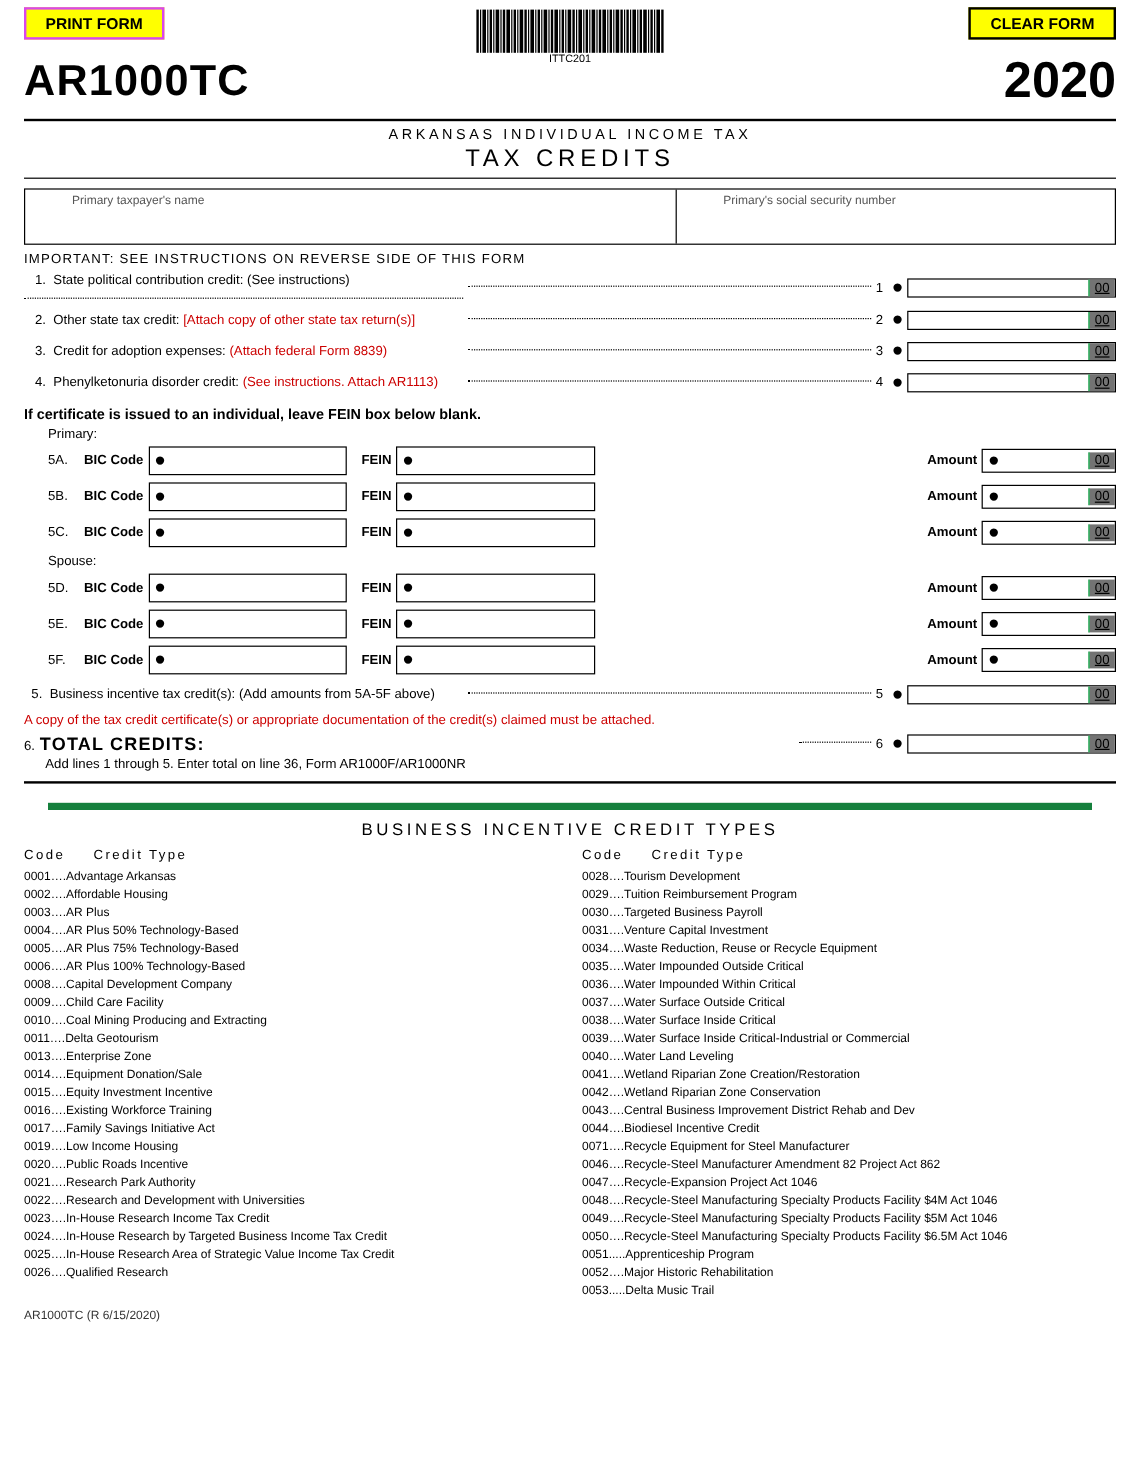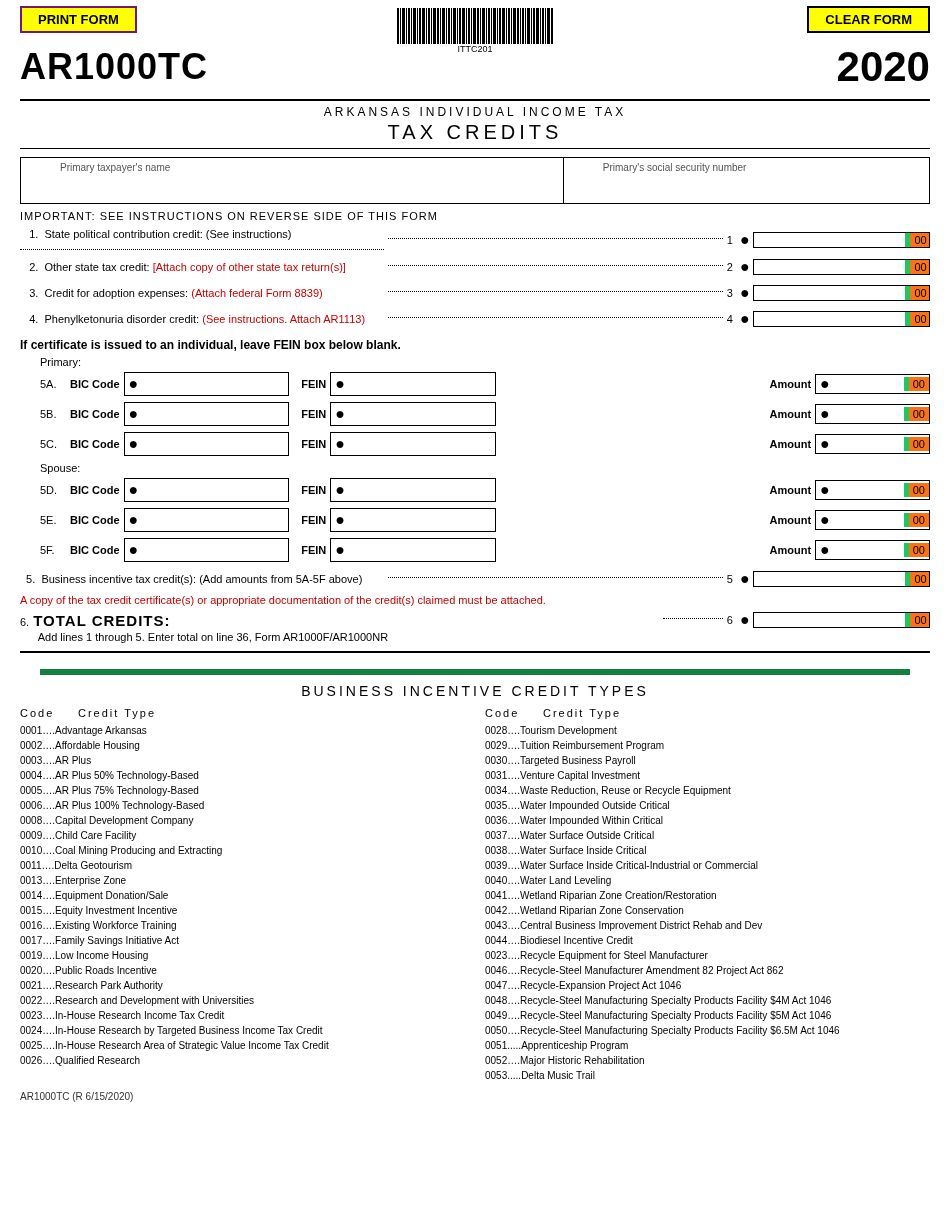--- a/index.html
+++ b/index.html
@@ -17,21 +17,21 @@
     .top-bar {
       display: flex;
       justify-content: space-between;
       align-items: center;
       padding: 6px 20px;
       background: #fff;
       border-bottom: none;
     }
     .btn-print {
       background: #ffff00;
-      border: 2px solid #701a75;
+      border: 2px solid #d946ef;
       font-weight: bold;
       font-size: 13px;
       padding: 4px 16px;
       cursor: pointer;
     }
     .btn-clear {
       background: #ffff00;
       border: 2px solid #000;
       font-weight: bold;
       font-size: 13px;
@@ -145,26 +145,27 @@
     }
     .amount-input {
       border: none;
       outline: none;
       width: 60px;
       font-size: 11px;
       padding: 1px 4px;
       background: transparent;
     }
     .cents-box {
-      border-left: 5px solid #22c55e;
+      border-left: 1px solid #22c55e;
       padding: 1px 4px;
       font-size: 11px;
       min-width: 22px;
       text-align: center;
-      background: #f97316;
+      background: #737373;
+      text-decoration: underline;
     }
 
     
     .cert-note {
       margin: 8px 20px 4px 20px;
       font-size: 12px;
       font-weight: bold;
     }
 
     
@@ -707,21 +708,21 @@
         <div class="credit-item">0035….Water Impounded Outside Critical</div>
         <div class="credit-item">0036….Water Impounded Within Critical</div>
         <div class="credit-item">0037….Water Surface Outside Critical</div>
         <div class="credit-item">0038….Water Surface Inside Critical</div>
         <div class="credit-item">0039….Water Surface Inside Critical-Industrial or Commercial</div>
         <div class="credit-item">0040….Water Land Leveling</div>
         <div class="credit-item">0041….Wetland Riparian Zone Creation/Restoration</div>
         <div class="credit-item">0042….Wetland Riparian Zone Conservation</div>
         <div class="credit-item">0043….Central Business Improvement District Rehab and Dev</div>
         <div class="credit-item">0044….Biodiesel Incentive Credit</div>
-        <div class="credit-item">0023….Recycle Equipment for Steel Manufacturer</div>
+        <div class="credit-item">0071….Recycle Equipment for Steel Manufacturer</div>
         <div class="credit-item">0046….Recycle-Steel Manufacturer Amendment 82 Project Act 862</div>
         <div class="credit-item">0047….Recycle-Expansion Project Act 1046</div>
         <div class="credit-item">0048….Recycle-Steel Manufacturing Specialty Products Facility $4M Act 1046</div>
         <div class="credit-item">0049….Recycle-Steel Manufacturing Specialty Products Facility $5M Act 1046</div>
         <div class="credit-item">0050….Recycle-Steel Manufacturing Specialty Products Facility $6.5M Act 1046</div>
         <div class="credit-item">0051.....Apprenticeship Program</div>
         <div class="credit-item">0052….Major Historic Rehabilitation</div>
         <div class="credit-item">0053.....Delta Music Trail</div>
       </div>
   </div>

